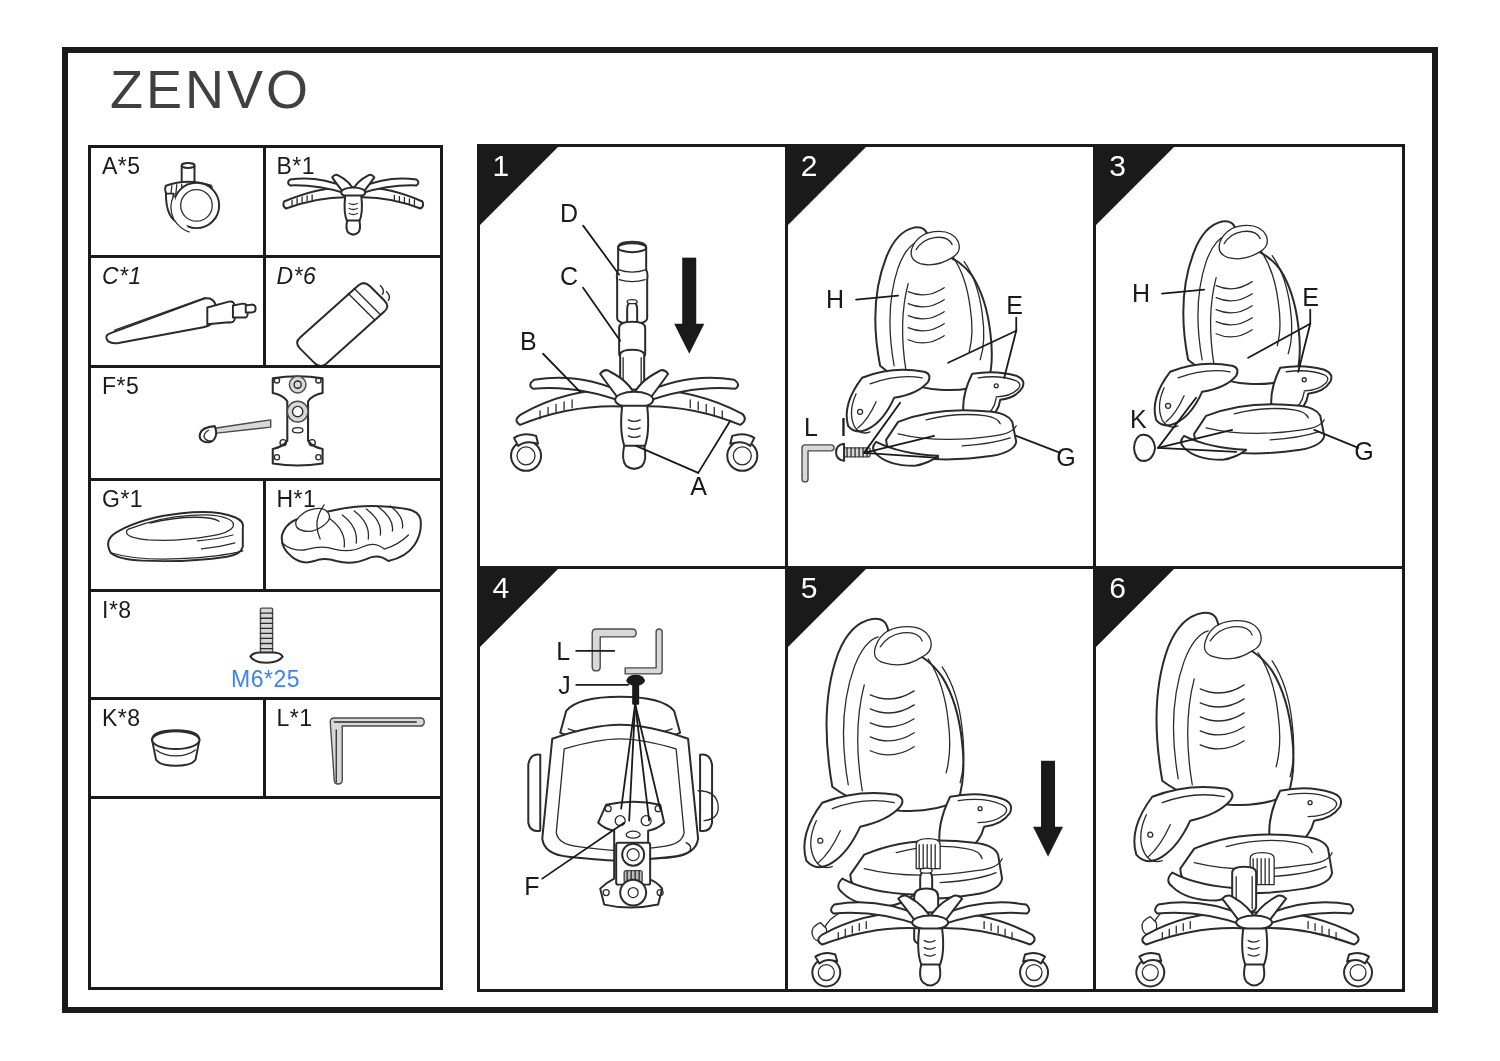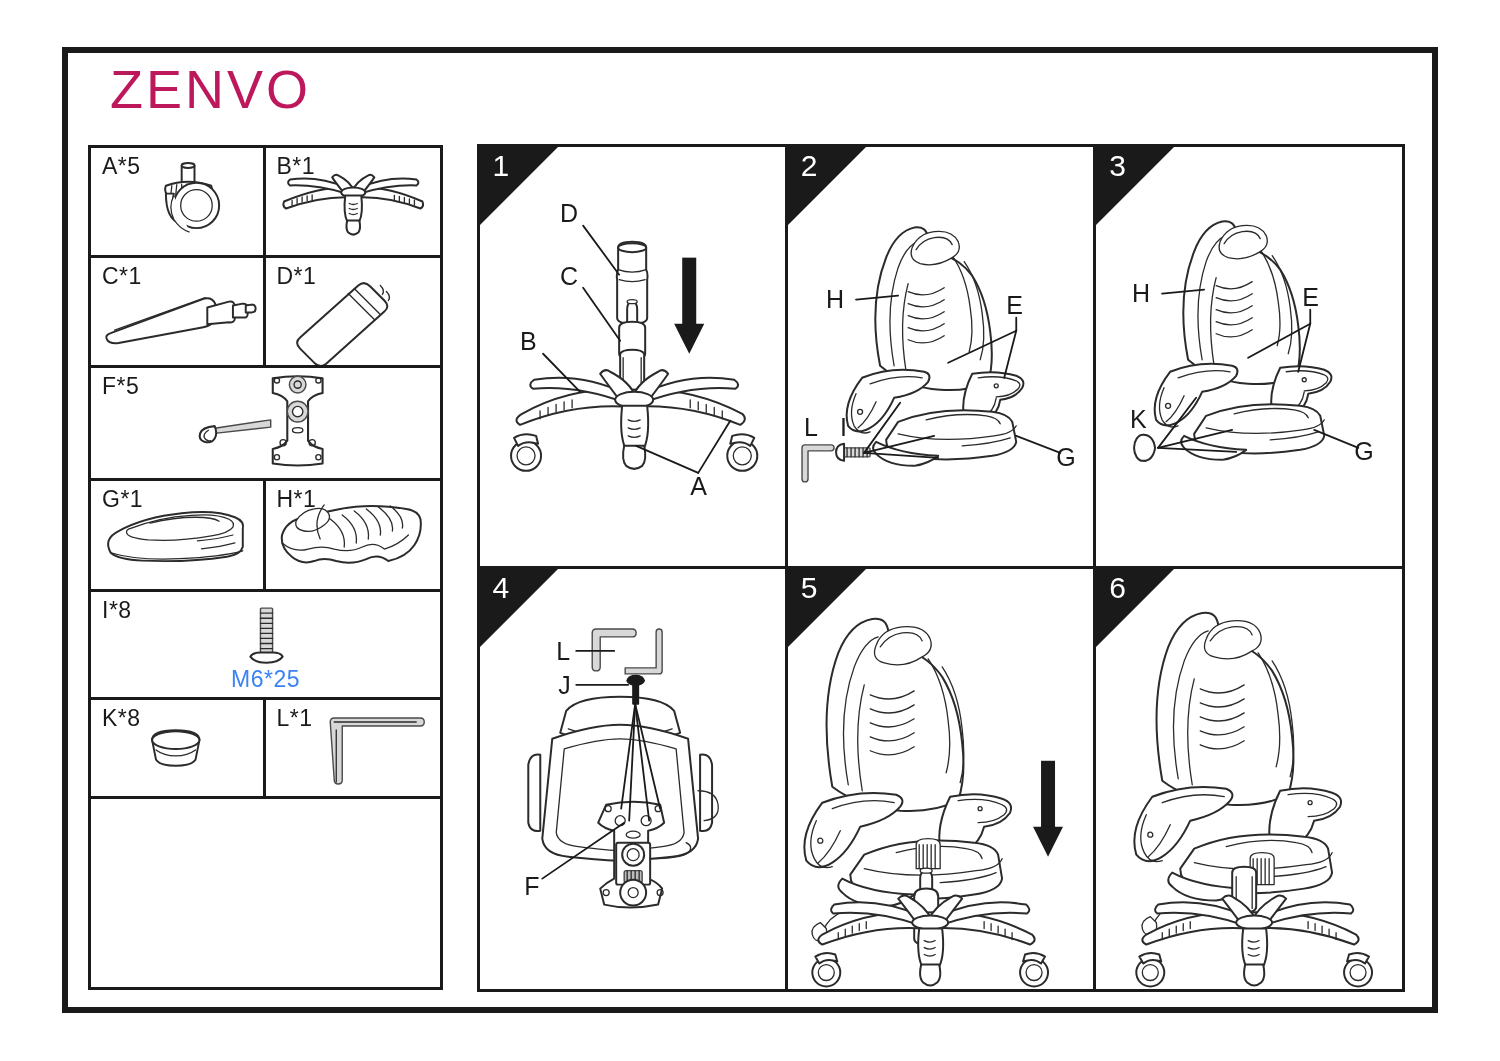--- a/index.html
+++ b/index.html
@@ -35,21 +35,21 @@
   }
 
   
   #brand-title {
     position: absolute;
     left: 110px;
     top: 62px;
     font-size: 54px;
     letter-spacing: 3px;
     font-weight: 400;
-    color: #be185d;
+    color: #404040;
     line-height: 1;
   }
 
   
   #parts-table {
     position: absolute;
     left: 88px;
     top: 145px;
     width: 355px;
     height: 845px;
@@ -95,21 +95,21 @@
     z-index: 4;
   }
   .part-art {
     position: absolute;
     inset: 0;
   }
   .part-art svg { width: 100%; height: 100%; display: block; }
 
   
   .row-h1 { height: 107px; }
-  .row-h2 { height: 107px; }
+  .row-h2 { height: 107px; font-style: italic; }
   .row-h3 { height: 110px; }
   .row-h4 { height: 108px; }
   .row-h5 { height: 105px; }
   .row-h6 { height: 96px; }
   .row-h7 { height: 206px; }
 
   
   #steps-grid {
     position: absolute;
     left: 478px;
@@ -235,21 +235,21 @@
               <path class="wfill" d="M6 40 l92 -34 q10 -4 14 4 l0 14 q-2 8 -12 10 l-86 16 q-10 1 -12 -4 q-2 -4 4 -6z"></path>
               <path class="lnt" d="M10 37 l92 -33"></path>
               <path class="wfill" d="M104 14 l22 -6 q6 -1 6 6 l0 10 q0 6 -6 5 l-22 2z"></path>
               <path class="wfill" d="M130 12 l10 -2 q5 0 5 5 l0 5 q0 5 -5 4 l-10 0z"></path>
               <path class="wfill" d="M143 12 l6 -1 q4 0 4 4 q0 4 -4 4 l-6 0z"></path>
             </g>
           </svg>
         </div>
       </div>
       <div class="parts-cell">
-        <span class="part-label">D*1</span>
+        <span class="part-label">D*6</span>
         <div class="part-art">
           <svg viewBox="0 0 174 104" preserveAspectRatio="xMidYMid meet">
             <g transform="translate(30,22)">
               <path class="wfill" d="M4 56 l58 -52 q6 -5 12 1 l14 14 q6 6 0 11 l-58 52 q-6 5 -12 -1 l-14 -14 q-6 -6 0 -11z"></path>
               <path class="lnt" d="M52 12 l26 26"></path>
               <path class="lnt" d="M58 7 l26 26"></path>
               <path class="lnt" d="M84 4 q5 5 2 9"></path>
               <path class="lnt" d="M90 10 q5 5 2 9"></path>
             </g>
           </svg>

